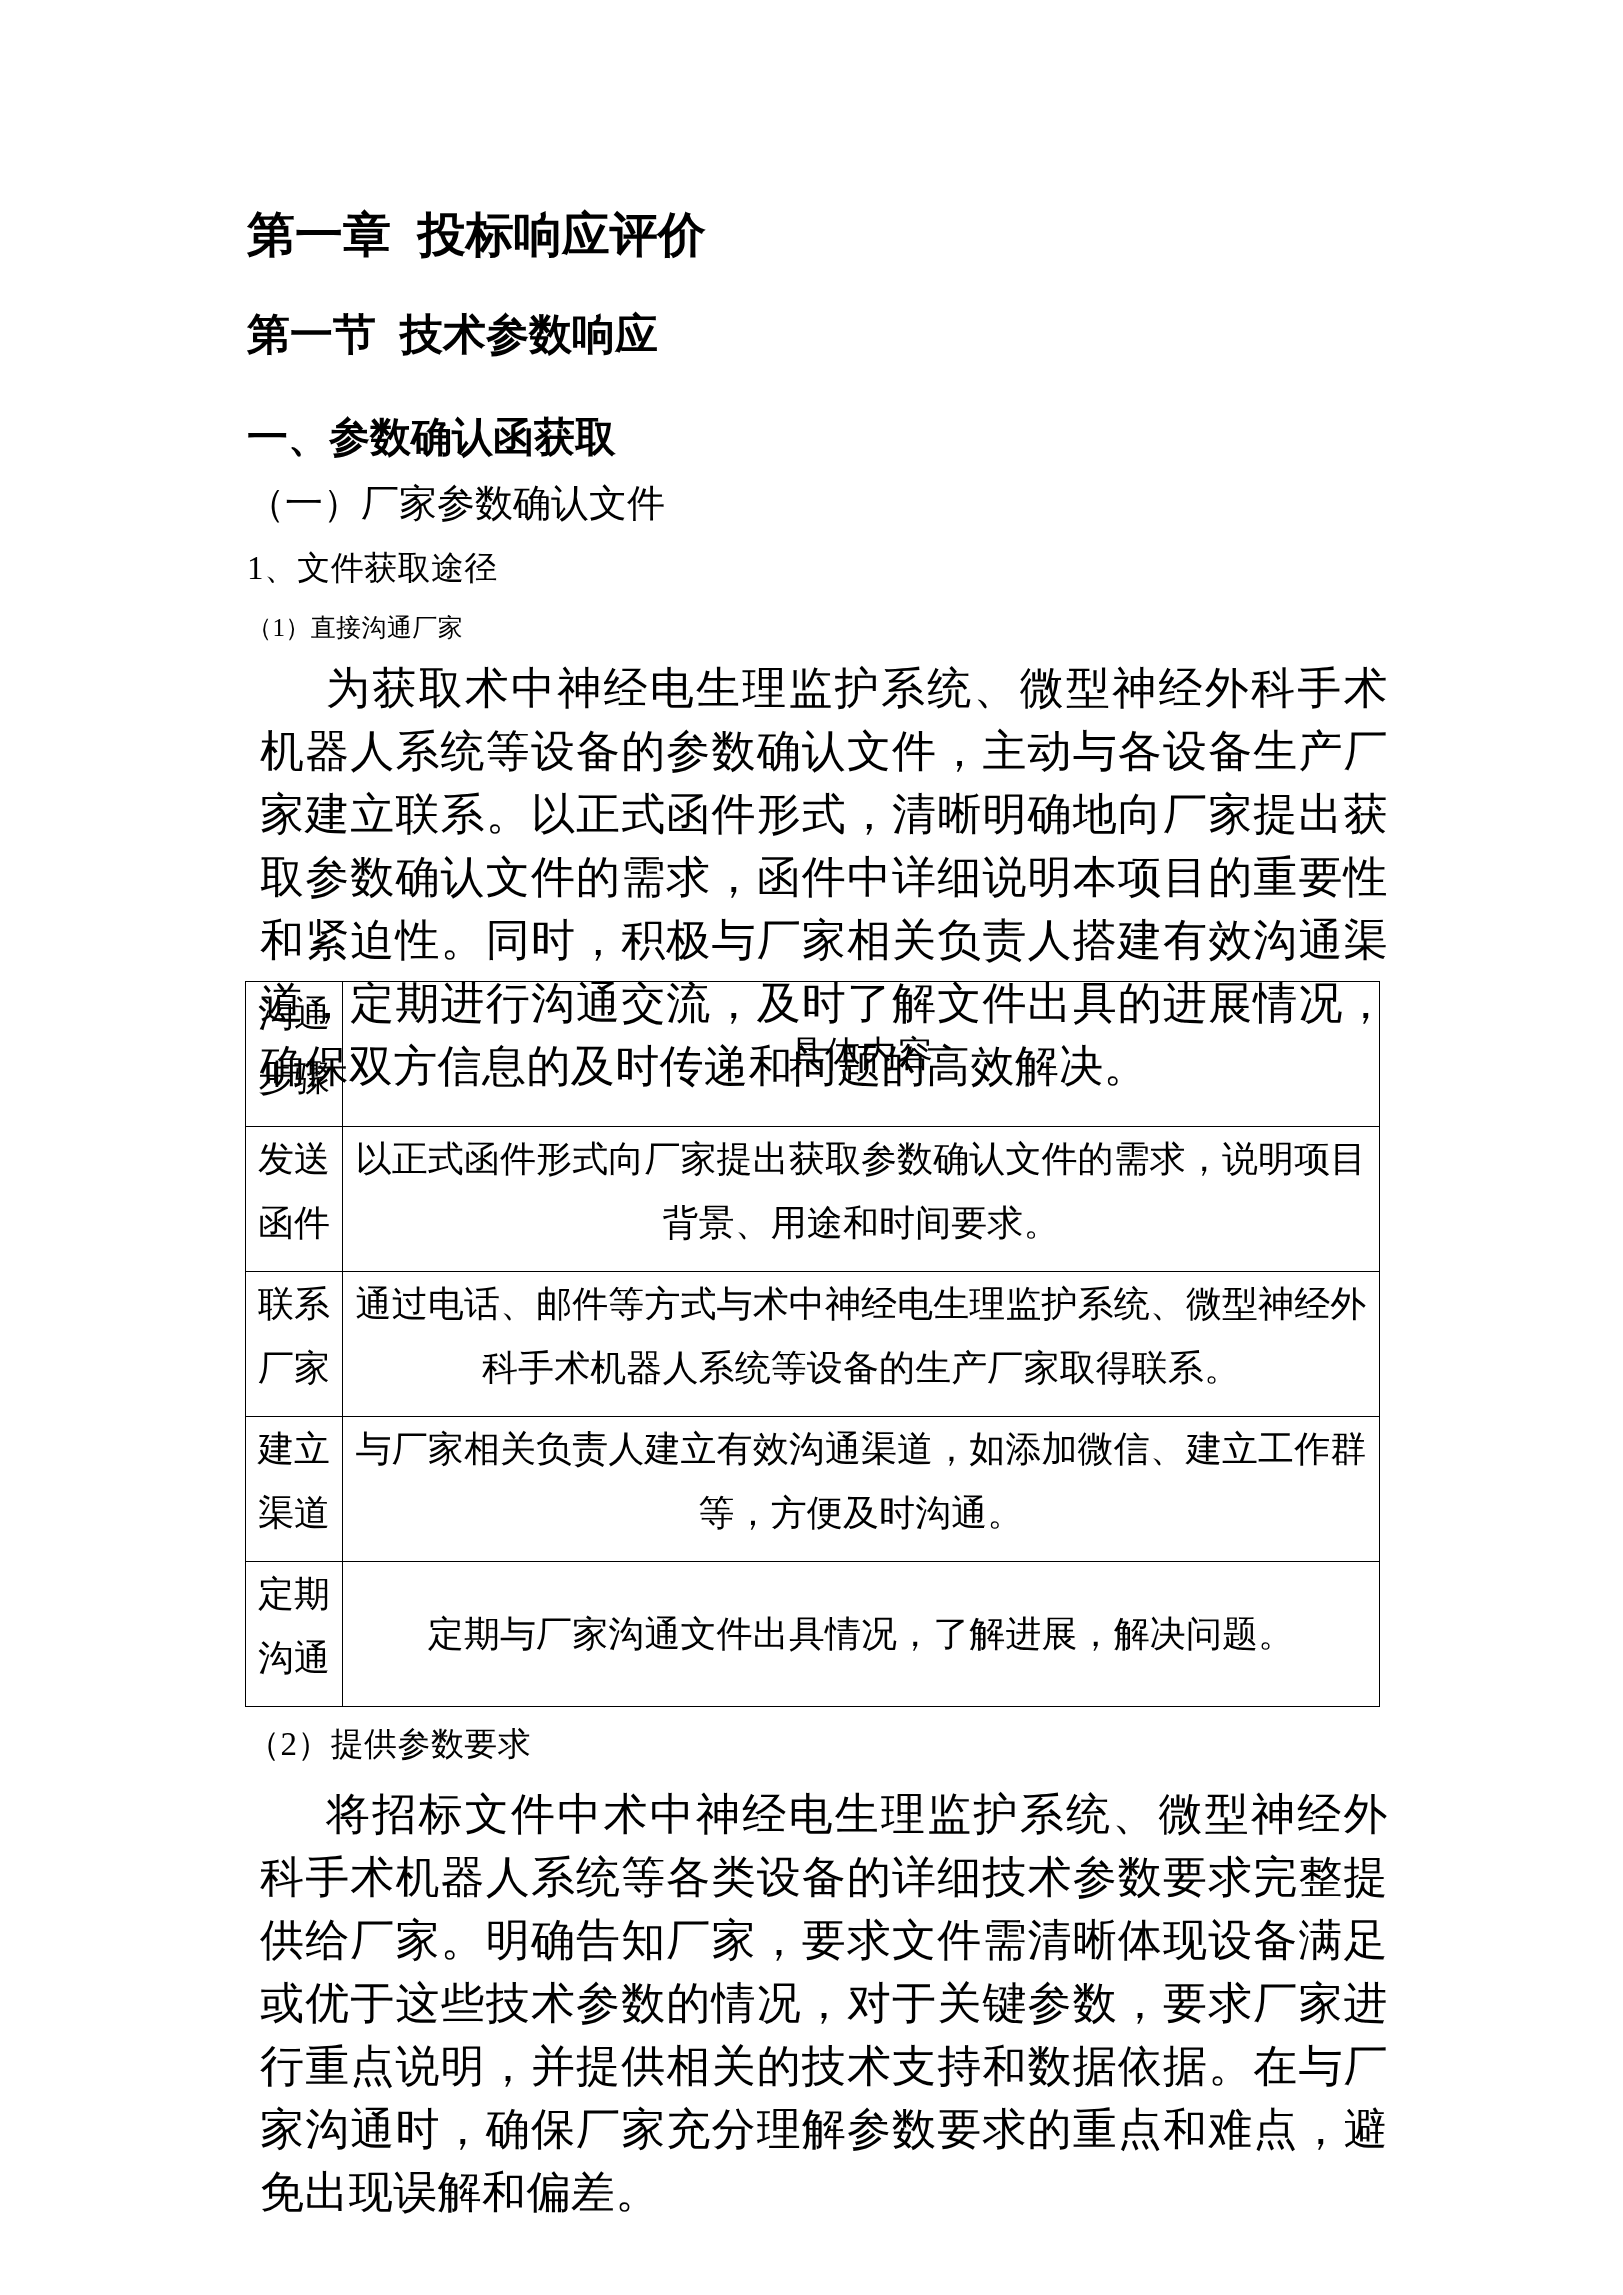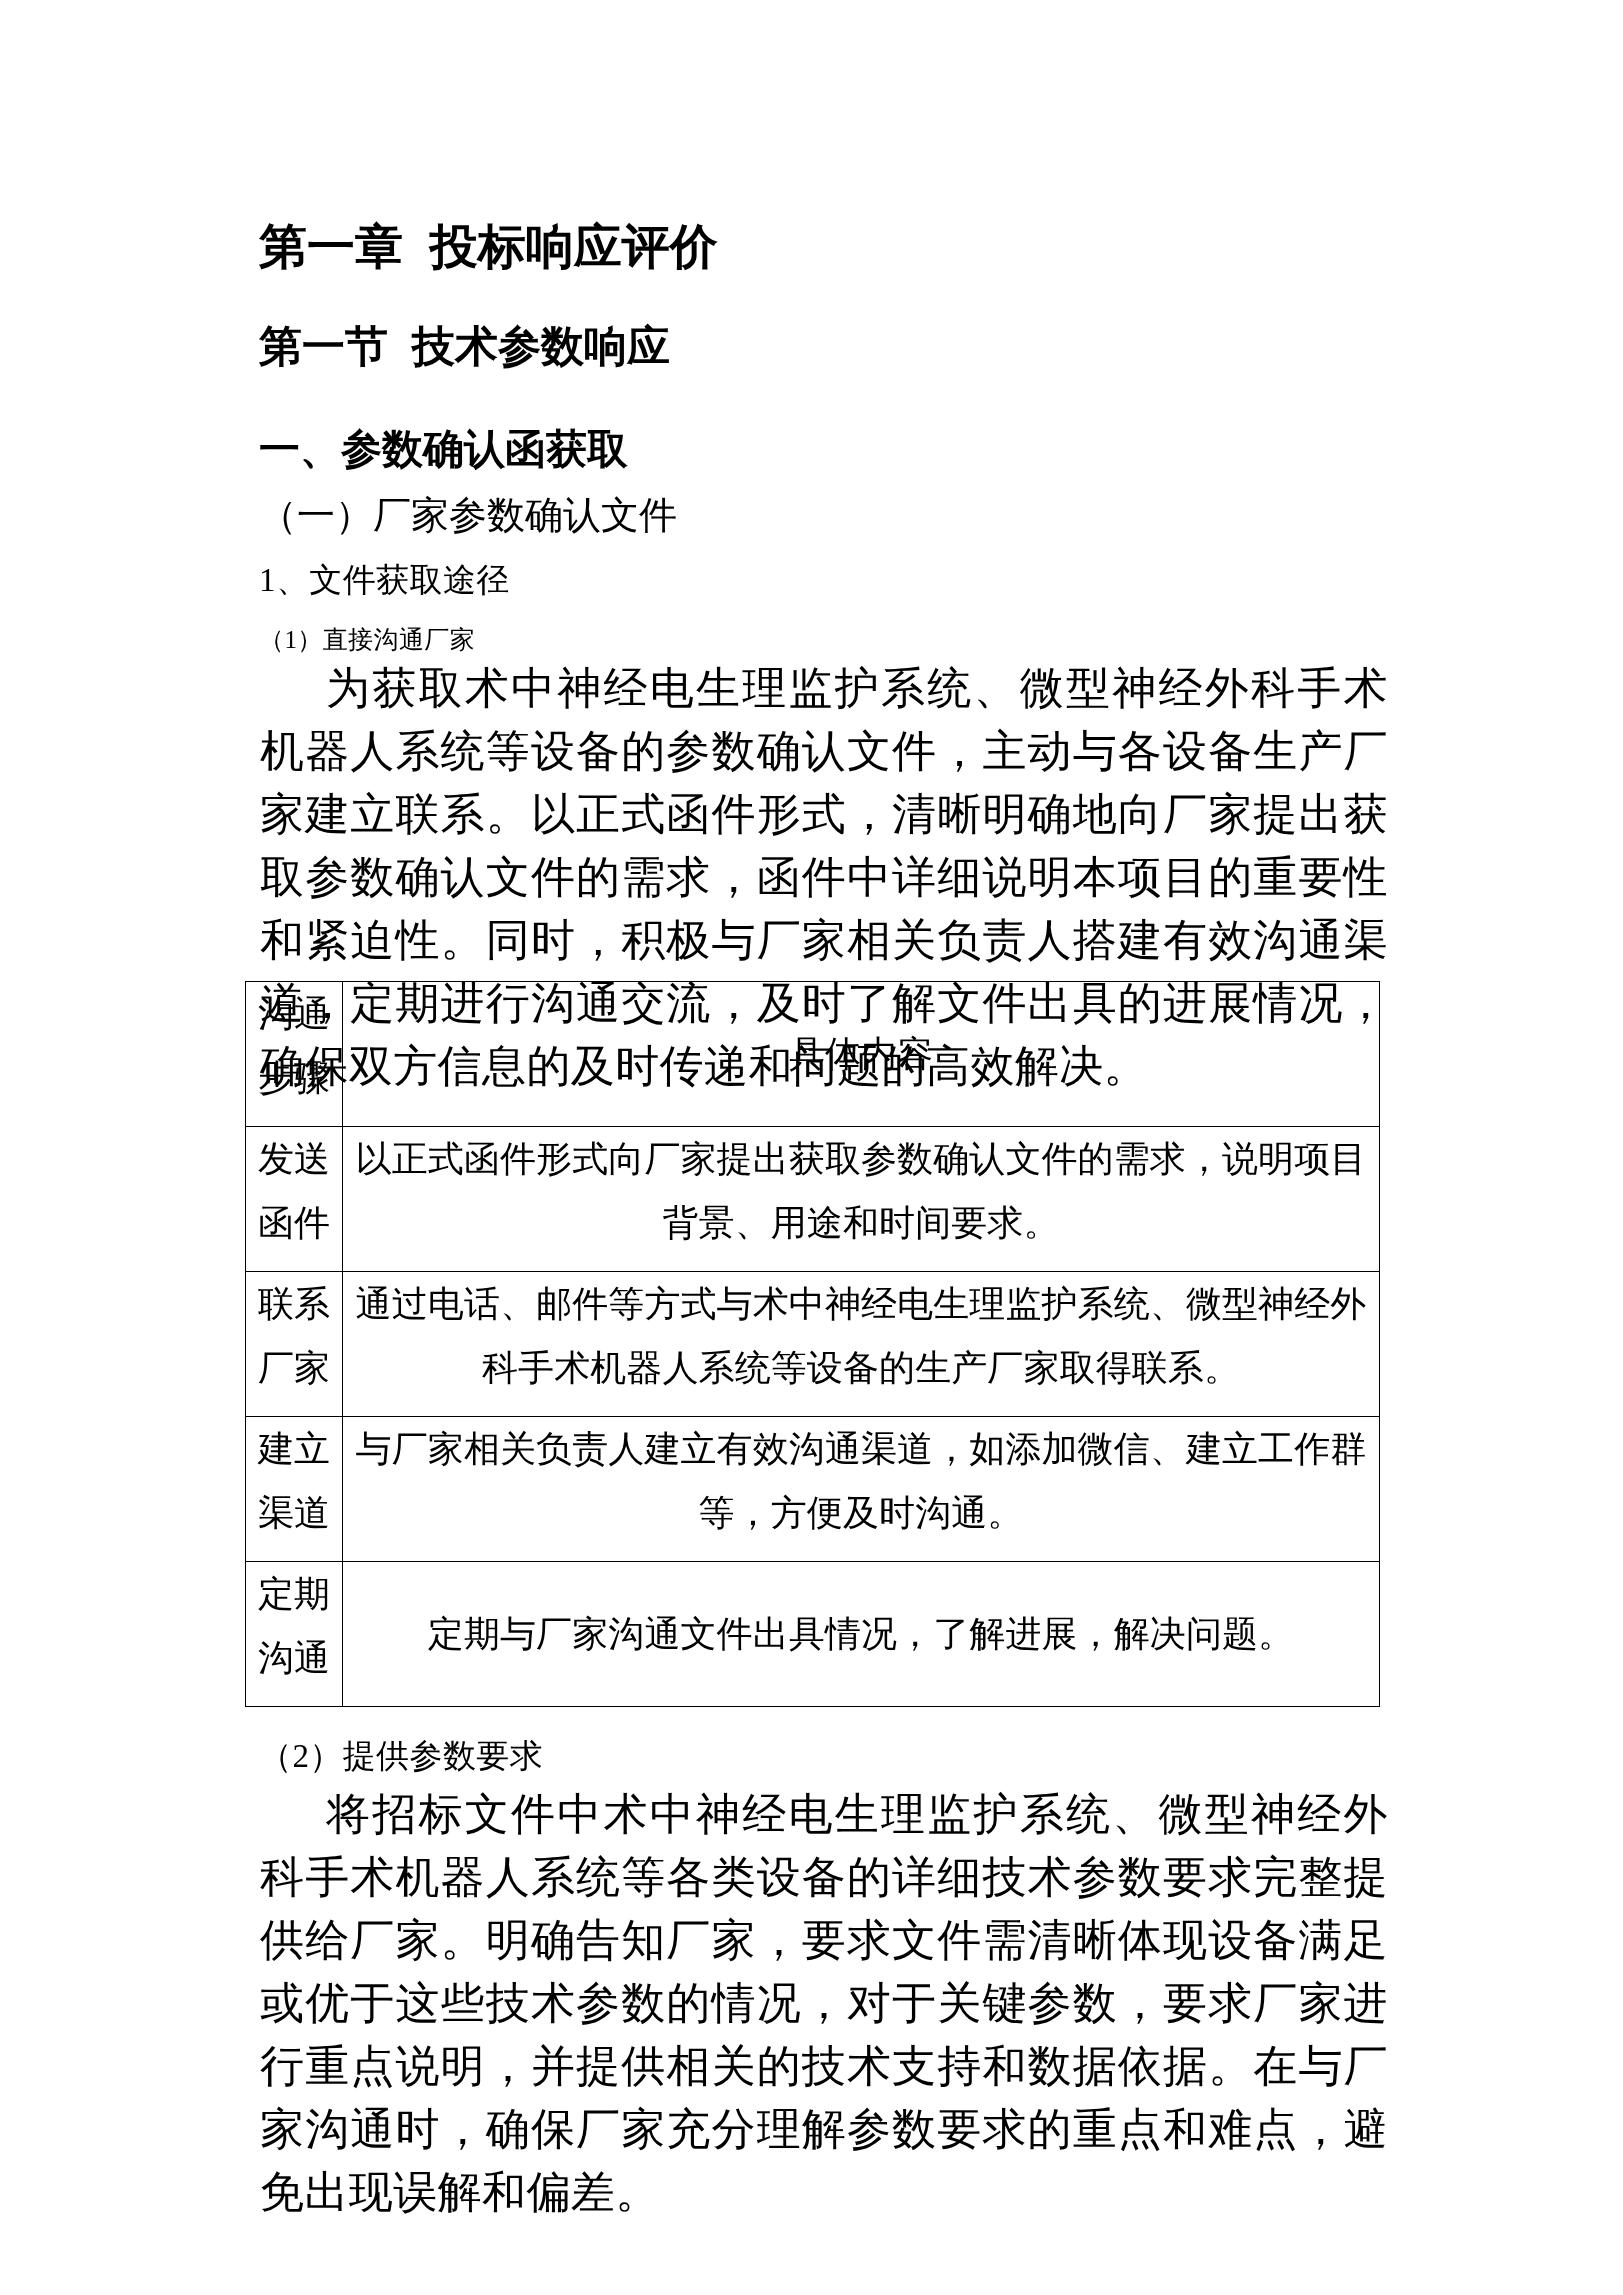--- a/index.html
+++ b/index.html
@@ -8,21 +8,21 @@
     background: #ffffff;
   }
   body {
     width: 1623px;
     height: 2295px;
     position: relative;
     overflow: hidden;
     color: #000000;
     font-family: "Liberation Serif", "DejaVu Serif", serif;
   }
-  .abs { position: absolute; left: 247px; margin: 12px; white-space: pre; }
+  .abs { position: absolute; left: 247px; margin: 0; white-space: pre; }
   .h-chapter {
     top: 205px;
     font-family: "Liberation Sans", "DejaVu Sans", sans-serif;
     font-weight: bold;
     font-size: 48px;
     line-height: 59px;
   }
   .h-section {
     top: 308px;
     font-family: "Liberation Sans", "DejaVu Sans", sans-serif;

